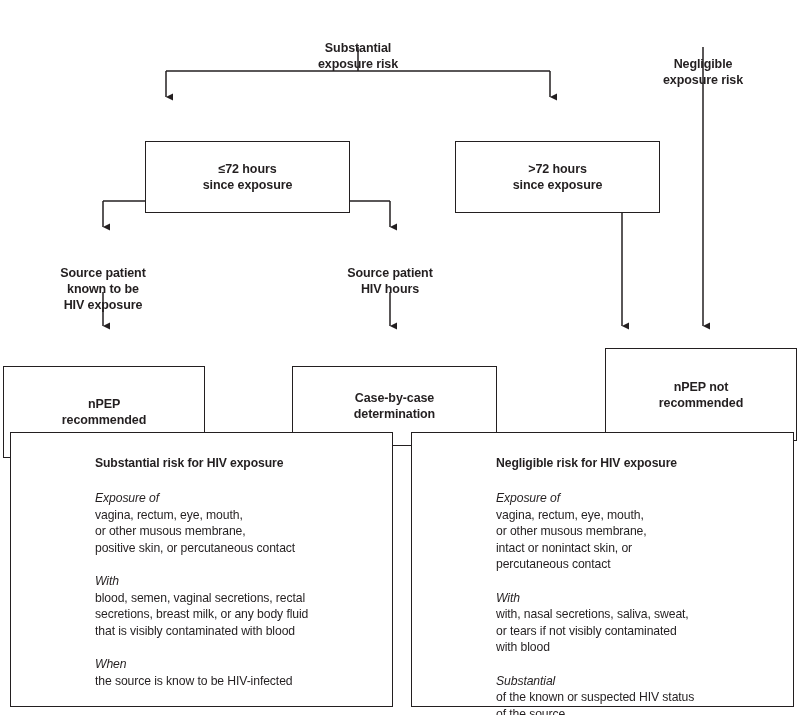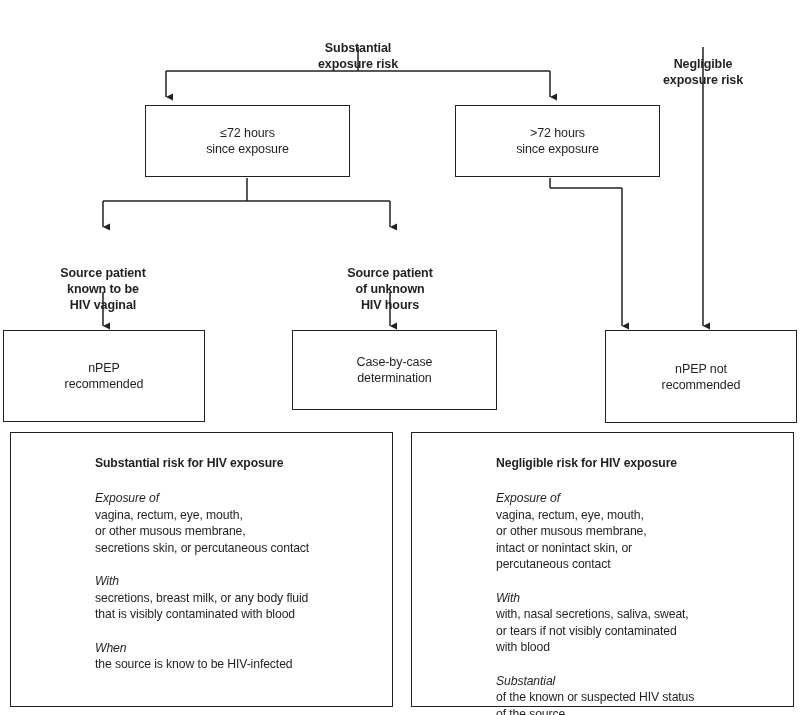--- a/index.html
+++ b/index.html
@@ -34,23 +34,24 @@
   }
   
   .box {
     border: 1.6px solid #231f20;
     background: #ffffff;
     display: flex;
     align-items: center;
     justify-content: center;
     text-align: center;
     font-size: 12.5px;
-    font-weight: normal;
+    font-weight: bold;
     line-height: 16px;
     letter-spacing: -0.1px;
+    margin-top: 36px;
   }
   .box-lines { width: 100%; }
   
   .panel {
     border: 1.8px solid #231f20;
     background: #ffffff;
     box-sizing: border-box;
     padding: 22px 26px 10px 26px;
   }
   .panel-inner {
@@ -141,63 +142,63 @@
   <div class="node box" style="left:455px; top:105px; width:205px; height:72px;">
     <div class="box-lines">
       <div>&gt;72 hours</div>
       <div>since exposure</div>
     </div>
   </div>
 
   <div class="node plain-label" style="left:23px; top:233px; width:160px;">
     <div>Source patient</div>
     <div>known to be</div>
-    <div>HIV vaginal</div>
+    <div>HIV exposure</div>
   </div>
 
   <div class="node plain-label" style="left:310px; top:233px; width:160px;">
     <div>Source patient</div>
-    <div>of unknown</div>
     <div>HIV hours</div>
   </div>
 
   <div class="node box" style="left:3px; top:330px; width:202px; height:92px;">
     <div class="box-lines">
       <div>nPEP</div>
       <div>recommended</div>
     </div>
   </div>
 
   <div class="node box" style="left:292px; top:330px; width:205px; height:80px;">
     <div class="box-lines">
       <div>Case-by-case</div>
       <div>determination</div>
     </div>
   </div>
 
-  <div class="node box" style="left:605px; top:330px; width:192px; height:93px;">
+  <div class="node box" style="left:605px; top:312px; width:192px; height:93px;">
     <div class="box-lines">
       <div>nPEP not</div>
       <div>recommended</div>
     </div>
   </div>
 
   <div class="node panel" style="left:10px; top:432px; width:383px; height:275px;">
     <div class="panel-inner">
       <div class="panel-title">Substantial risk for HIV exposure</div>
 
       <div class="crit-group">
         <div class="crit-head">Exposure of</div>
         <div class="crit-line">vagina, rectum, eye, mouth,</div>
         <div class="crit-line">or other musous membrane,</div>
-        <div class="crit-line">secretions skin, or percutaneous contact</div>
+        <div class="crit-line">positive skin, or percutaneous contact</div>
       </div>
 
       <div class="crit-group">
         <div class="crit-head">With</div>
+        <div class="crit-line">blood, semen, vaginal secretions, rectal</div>
         <div class="crit-line">secretions, breast milk, or any body fluid</div>
         <div class="crit-line">that is visibly contaminated with blood</div>
       </div>
 
       <div class="crit-group">
         <div class="crit-head">When</div>
         <div class="crit-line">the source is know to be HIV-infected</div>
       </div>
     </div>
   </div>

